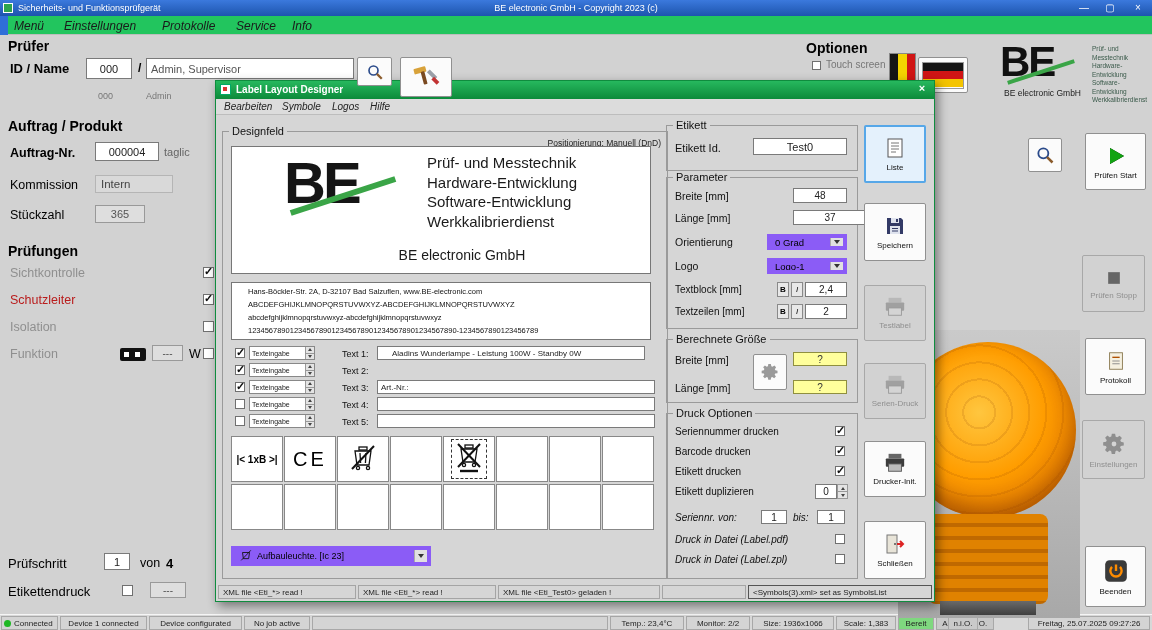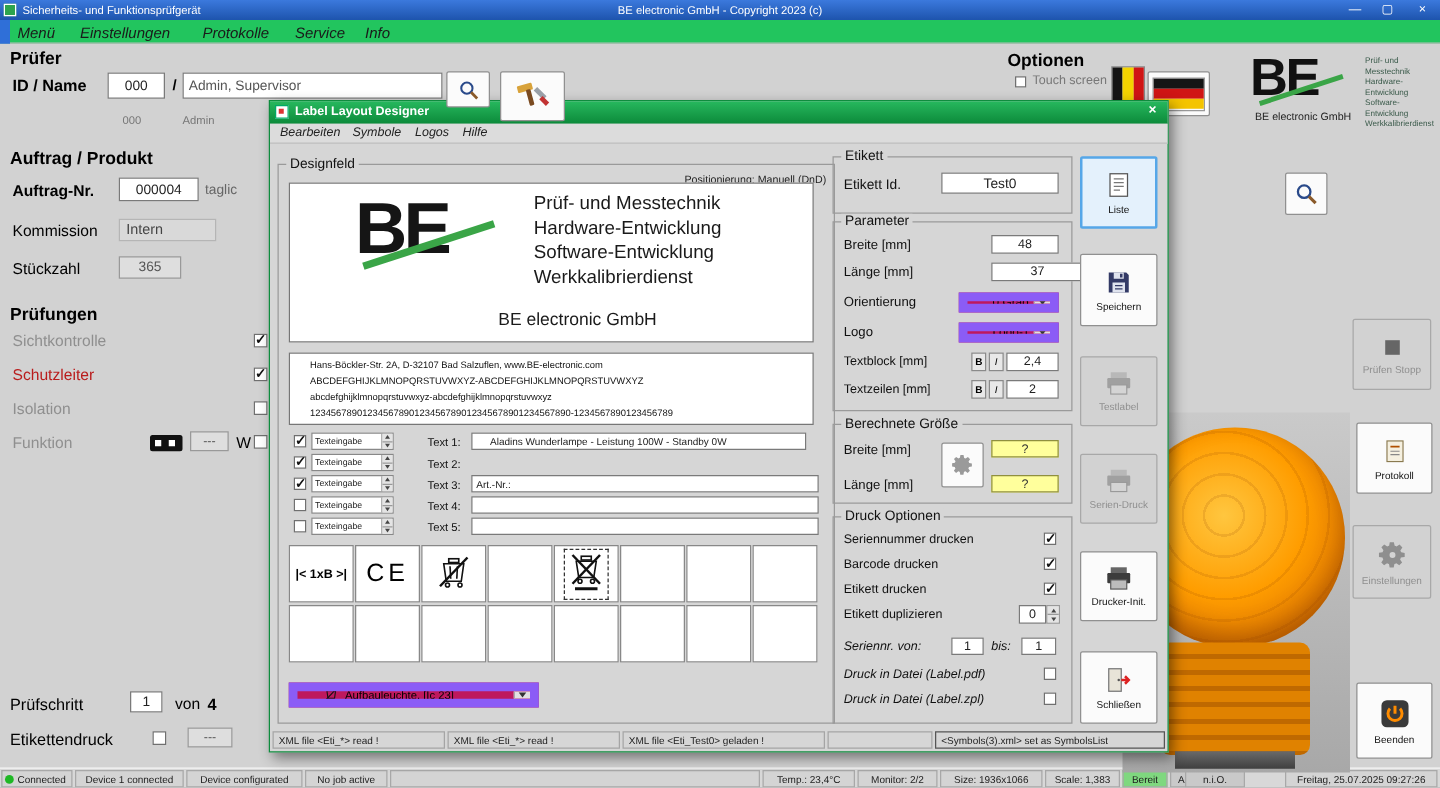--- a/index.html
+++ b/index.html
@@ -24,21 +24,21 @@
 .sunk{position:absolute;background:#dedede;border:1px solid #999;color:#555;display:flex;align-items:center;justify-content:center;font-size:10px}
 .flat{position:absolute;background:#d9d9d9;border:1px solid #b5b5b5;color:#444;display:flex;align-items:center;font-size:11.5px;padding-left:5px}
 .cb{position:absolute;width:11px;height:11px;background:#fff;border:1px solid #707070}
 .cb.sm{width:10px;height:10px}
 .cb.checked::after{content:"✓";position:absolute;left:0;top:-3px;font-size:11px;font-weight:bold;color:#111}
 .tile{position:absolute;background:#fbfbfb;border:1px solid #909090;border-radius:2px;display:flex;flex-direction:column;align-items:center;justify-content:center;gap:3px;font-size:8px;color:#111;text-align:center;line-height:9px}
 .tile.disabled{background:#d2d2d2;color:#8f8f8f;border-color:#a8a8a8}
 .tile.selected{border:2px solid #56a7e8;background:#e4f1fc}
 .grp{position:absolute;border:1px solid #9a9a9a}
 .grp>.cap{position:absolute;top:-7px;left:6px;background:#d6d6d6;padding:0 3px;font-size:11px;font-weight:normal;line-height:12px;color:#111}
-.sel{position:absolute;background:#be185d;border:7px solid #8b5cf6;display:flex;align-items:center;font-size:9.5px;padding-left:20px;overflow:hidden;white-space:nowrap}
+.sel{position:absolute;background:#8b5cf6;border:4px solid #8b5cf6;display:flex;align-items:center;font-size:9.5px;padding-left:4px;overflow:hidden;white-space:nowrap}
 .sel .arrow{position:absolute;right:0;top:0;bottom:0;width:13px;background:#e1e1e1;border-left:1px solid #aaa;display:flex;align-items:center;justify-content:center}
 .tri-down{width:0;height:0;border-left:3.5px solid transparent;border-right:3.5px solid transparent;border-top:4px solid #333}
 .combo{position:absolute;background:#fff;border:1px solid #888;font-size:7px;display:flex;align-items:center;padding-left:2px;color:#222}
 .spin{position:absolute;right:0;top:0;bottom:0;width:9px;border-left:1px solid #999;display:flex;flex-direction:column}
 .spin i{flex:1;display:flex;align-items:center;justify-content:center;background:#e4e4e4}
 .spin i+i{border-top:1px solid #999}
 .tu{width:0;height:0;border-left:2.5px solid transparent;border-right:2.5px solid transparent;border-bottom:3px solid #444}
 .td{width:0;height:0;border-left:2.5px solid transparent;border-right:2.5px solid transparent;border-top:3px solid #444}
 .symcell{position:absolute;width:52px;height:46px;background:#fff;border:1px solid #888;display:flex;align-items:center;justify-content:center}
 
@@ -192,20 +192,27 @@
     <div id="rings"></div>
     <div id="lampbody"></div>
     <div id="lampbase"></div>
   </div>
 
   <div class="tile" style="left:1028px;top:138px;width:34px;height:34px;z-index:5">
     <svg width="20" height="20" viewBox="0 0 24 24">
         <circle cx="10" cy="10" r="6" fill="none" stroke="#2a4a8a" stroke-width="2.2"></circle>
         <line x1="14.5" y1="14.5" x2="21" y2="21" stroke="#8a5a2a" stroke-width="3"></line>
       </svg>
+  </div>
+  <div class="tile" style="left:1085px;top:133px;width:61px;height:57px;z-index:5">
+    <svg width="24" height="24" viewBox="0 0 24 24">
+        <polygon points="6,4 20,12 6,20" fill="#12a built"></polygon>
+        <polygon points="6,4 20,12 6,20" fill="#12a312"></polygon>
+      </svg>
+    <span>Prüfen Start</span>
   </div>
   <div class="tile disabled" style="left:1082px;top:255px;width:63px;height:57px;z-index:5">
     <svg width="20" height="20" viewBox="0 0 24 24">
         <rect x="5" y="5" width="14" height="14" fill="#666"></rect>
       </svg>
     <span>Prüfen Stopp</span>
   </div>
   <div class="tile" style="left:1085px;top:338px;width:61px;height:57px;z-index:5">
     <svg width="22" height="24" viewBox="0 0 24 24">
         <rect x="5" y="3" width="14" height="18" fill="#f5f0e0" stroke="#8a7a50"></rect>
@@ -588,17 +595,17 @@
     <div class="mseg" style="left:149px;width:93px">Device configurated</div>
     <div class="mseg" style="left:244px;width:66px">No job active</div>
     <div class="mseg" style="left:312px;width:296px"></div>
     <div class="mseg" style="left:610px;width:74px">Temp.: 23,4°C</div>
     <div class="mseg" style="left:686px;width:64px">Monitor: 2/2</div>
     <div class="mseg" style="left:752px;width:82px">Size: 1936x1066</div>
     <div class="mseg" style="left:836px;width:60px">Scale: 1,383</div>
     <div class="mseg" style="left:898px;width:36px;background:#7fd87f">Bereit</div>
     <div class="mseg" style="left:936px;width:30px;background:#c9c9c9">Aktiv</div>
     <div class="mseg" style="left:968px;width:26px;background:#c9c9c9">i.O.</div>
-    <div class="mseg" style="left:948px;width:48px;background:#c9c9c9">n.i.O.</div>
+    <div class="mseg" style="left:948px;width:30px;background:#c9c9c9">n.i.O.</div>
     <div class="mseg" style="left:1028px;width:122px">Freitag, 25.07.2025 09:27:26</div>
   </div>
 
 </div>
 
 </body></html>

